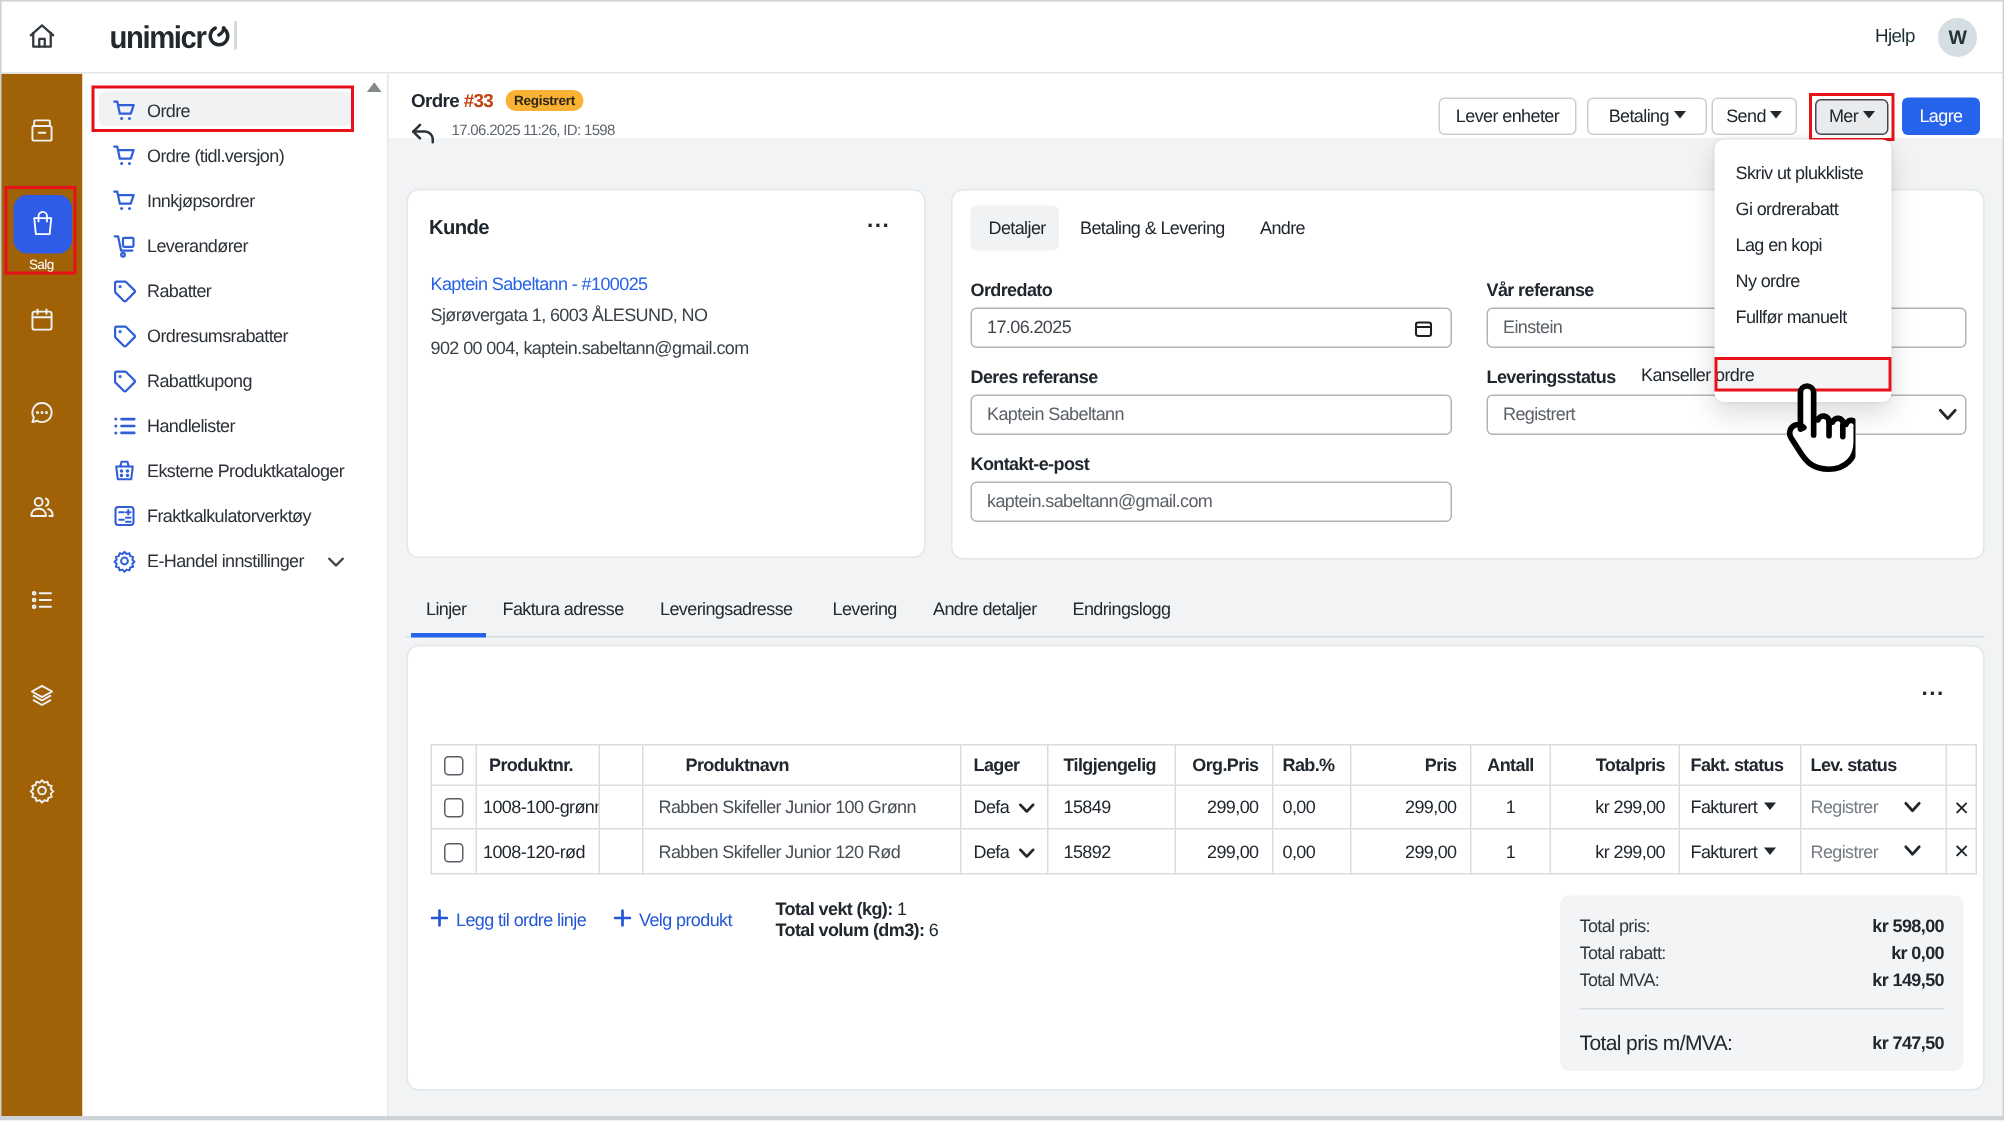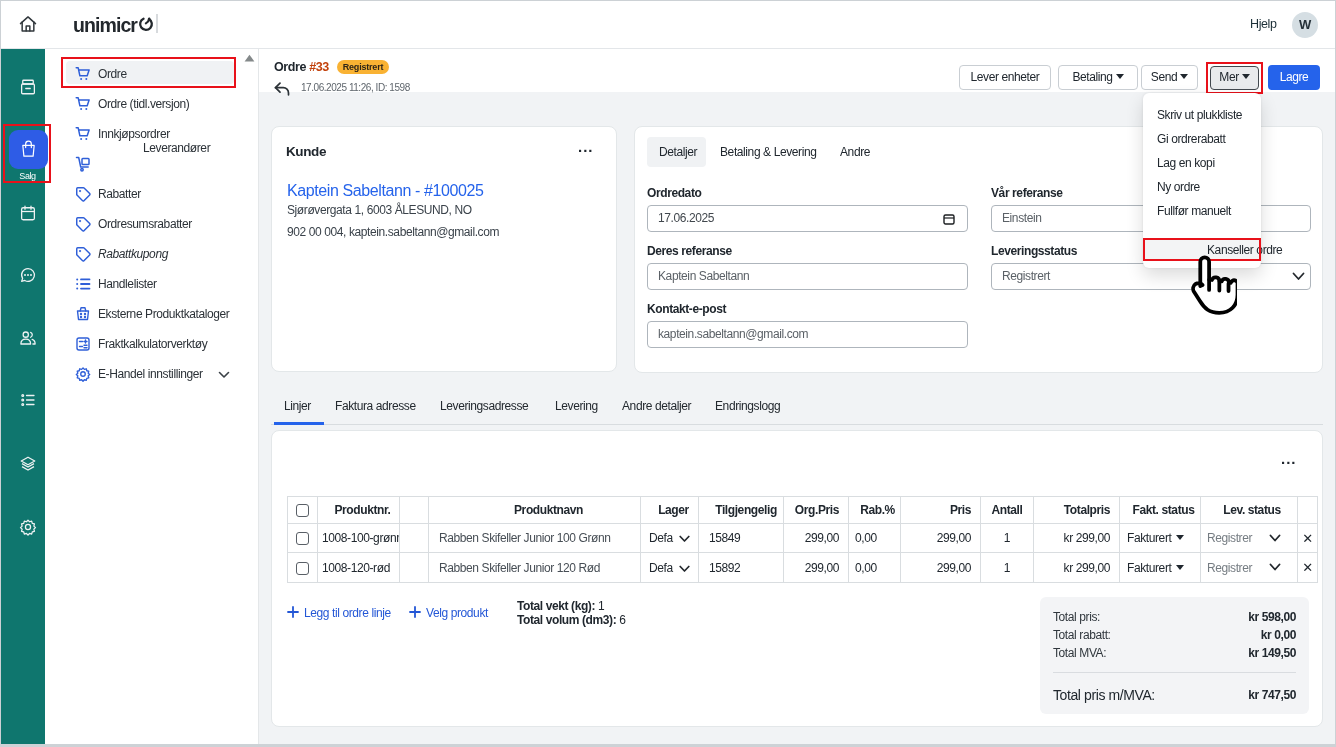--- a/index.html
+++ b/index.html
@@ -1,20 +1,20 @@
 <!DOCTYPE html>
 <html><head><meta charset="utf-8">
 <style>
 *{margin:0;padding:0;box-sizing:border-box;}
 html,body{width:1336px;height:747px;font-family:"Liberation Sans",sans-serif;overflow:hidden;background:#fff;letter-spacing:-0.4px;}
 .abs{position:absolute;}
 body{position:relative;}
 .txt{white-space:nowrap;}
 .c{border:1px solid #d9dde0;padding:0 0 0 8px;white-space:nowrap;overflow:hidden;font-size:12px;}
-.hb{font-weight:bold;text-align:center;}
+.hb{font-weight:bold;}
 .r{text-align:right;padding-right:9px;}
 .ctr{text-align:center;padding-left:0;}
 .cc{text-align:center;padding:0;}
 .cb{display:inline-block;width:13px;height:13px;border:1.5px solid #595f66;border-radius:3px;vertical-align:middle;}
 .clip{color:#20272e;padding-left:4px;}
 .pn{color:#474e55;}
 .lev{color:#757c82;padding-left:6px;position:relative;}
 .x{text-align:center;padding:0;font-size:13px;}
 .car{display:inline-block;vertical-align:2px;width:0;height:0;border-left:4px solid transparent;border-right:4px solid transparent;border-top:5px solid #20272e;margin-left:2px;}
 </style>
@@ -32,21 +32,21 @@
     </svg>
   <svg class="abs" style="left:138px;top:16px" width="16" height="16" viewBox="0 0 20 20" fill="none" stroke="#23282d" stroke-width="2.9" stroke-linecap="round">
       <path d="M 6.9 3.4 A 7.3 7.3 0 1 0 13.65 3.7"></path>
       <path d="M 14.2 3.1 C 13.6 6.2 12.2 7.9 9.8 9.2" stroke-width="2.7"></path>
     </svg>
   <div class="abs" style="left:156px;top:14px;width:2px;height:19px;background:#d7dadd;"></div>
   <div class="abs txt" style="left:1250px;top:17px;font-size:12.5px;color:#1d3038;">Hjelp</div>
   <div class="abs" style="left:1292px;top:12px;width:26px;height:26px;border-radius:50%;background:#d5dee3;color:#253139;font-size:13px;font-weight:bold;text-align:center;line-height:26px;">W</div>
 </div>
 
-<div class="abs" style="left:0;top:49px;width:45px;height:695px;background:#0f766e;z-index:4;" id="rail">
+<div class="abs" style="left:0;top:49px;width:55px;height:695px;background:#a16207;z-index:4;" id="rail">
 
   <svg class="abs" style="left:19px;top:29px" width="18" height="18" viewBox="0 0 24 24" fill="none" stroke="#eef2f3" stroke-width="1.7" stroke-linejoin="round">
       <rect x="5" y="3" width="14" height="5" rx="1"></rect>
       <rect x="3.5" y="8" width="17" height="13" rx="1.5"></rect>
       <path d="M9 14h6" stroke-linecap="round"></path>
     </svg>
 
   <div class="abs" style="left:3px;top:75px;width:48px;height:59px;border:2px solid #e8111a;"></div>
   <div class="abs" style="left:9px;top:81px;width:39px;height:39px;background:#2e5ce6;border-radius:9px;"></div>
   <svg class="abs" style="left:20px;top:90px" width="17" height="20" viewBox="0 0 24 26" fill="none" stroke="#fff" stroke-width="1.7" stroke-linejoin="round">
@@ -95,24 +95,24 @@
 
 <div class="abs" style="left:55px;top:49px;width:204px;height:695px;background:#fff;border-right:1px solid #e4e7e9;z-index:4;font-size:12px;color:#2b3137;" id="sidebar">
   <svg class="abs" style="left:189px;top:5px" width="11" height="8" viewBox="0 0 11 8">
       <path d="M5.5 0.8 10.4 7.4 H0.6z" fill="#84898a"></path>
     </svg>
   <div class="abs" style="left:11px;top:12px;width:168px;height:23px;background:#f0f2f4;border-radius:4px;"></div>
   <div class="abs" style="left:6px;top:8px;width:175px;height:31px;border:2px solid #e8111a;"></div>
   <div id="mi0" class="abs txt" style="left:43px;top:18px;">Ordre</div>
   <div id="mi1" class="abs txt" style="left:43px;top:48px;">Ordre (tidl.versjon)</div>
   <div id="mi2" class="abs txt" style="left:43px;top:78px;">Innkjøpsordrer</div>
-  <div id="mi3" class="abs txt" style="left:43px;top:92px;margin-left:45px;">Leverandører</div>
+  <div id="mi3" class="abs txt" style="left:43px;top:108px;">Leverandører</div>
   <div id="mi4" class="abs txt" style="left:43px;top:138px;">Rabatter</div>
   <div id="mi5" class="abs txt" style="left:43px;top:168px;">Ordresumsrabatter</div>
-  <div id="mi6" class="abs txt" style="left:43px;top:198px;font-style:italic;">Rabattkupong</div>
+  <div id="mi6" class="abs txt" style="left:43px;top:198px;">Rabattkupong</div>
   <div id="mi7" class="abs txt" style="left:43px;top:228px;">Handlelister</div>
   <div id="mi8" class="abs txt" style="left:43px;top:258px;">Eksterne Produktkataloger</div>
   <div id="mi9" class="abs txt" style="left:43px;top:288px;">Fraktkalkulatorverktøy</div>
   <div id="mi10" class="abs txt" style="left:43px;top:318px;">E-Handel innstillinger</div>
 
   <svg class="abs" style="left:20px;top:17px" width="16" height="16" viewBox="0 0 16 16" fill="none" stroke="#2f5fd8" stroke-width="1.5" stroke-linecap="round" stroke-linejoin="round">
       <path d="M1.2 1.8h2l1.7 8h7.3l1.9-5.8H4.4"></path>
       <circle cx="6.1" cy="13" r="1" fill="#2f5fd8" stroke="none"></circle>
       <circle cx="11.3" cy="13" r="1" fill="#2f5fd8" stroke="none"></circle>
     </svg>
@@ -190,21 +190,21 @@
 <div class="abs txt" style="left:1141px;top:65px;width:57px;height:25px;background:#fff;border:1px solid #c9ced3;border-radius:4px;text-align:center;line-height:23px;font-size:12px;color:#20272e;z-index:6;">Send <span style="display:inline-block;vertical-align:2px;width:0;height:0;border-left:4px solid transparent;border-right:4px solid transparent;border-top:5px solid #20272e;"></span></div>
 <div class="abs" style="left:1206px;top:62px;width:57px;height:32px;border:2px solid #e8111a;z-index:6;"></div>
 <div class="abs txt" style="left:1210px;top:66px;width:49px;height:24px;background:#e9ebed;border:1.5px solid #42484e;border-radius:4px;text-align:center;line-height:21px;font-size:12px;color:#20272e;z-index:6;">Mer <span style="display:inline-block;vertical-align:2px;width:0;height:0;border-left:4px solid transparent;border-right:4px solid transparent;border-top:5px solid #20272e;"></span></div>
 <div class="abs txt" style="left:1268px;top:65px;width:52px;height:25px;background:#2563eb;border-radius:4px;text-align:center;line-height:25px;font-size:12px;color:#fff;z-index:6;">Lagre</div>
 
 <div class="abs" style="left:259px;top:92px;width:1077px;height:652px;background:#f1f3f5;" id="main"></div>
 
 <div class="abs" style="left:271px;top:126px;width:346px;height:246px;background:#fff;border:1px solid #e3e7e9;border-radius:8px;z-index:6;"></div>
 <div class="abs txt" style="left:286px;top:144px;font-size:13.5px;font-weight:bold;color:#20272e;z-index:7;">Kunde</div>
 <div class="abs txt" style="left:578px;top:138px;font-size:15px;font-weight:bold;color:#20272e;letter-spacing:1px;z-index:7;">...</div>
-<div class="abs txt" style="left:287px;top:182px;font-size:16px;color:#2563eb;z-index:7;">Kaptein Sabeltann - #100025</div>
+<div class="abs txt" style="left:287px;top:182px;font-size:12px;color:#2563eb;z-index:7;">Kaptein Sabeltann - #100025</div>
 <div class="abs txt" style="left:287px;top:203px;font-size:12px;color:#3a424a;z-index:7;">Sjørøvergata 1, 6003 ÅLESUND, NO</div>
 <div class="abs txt" style="left:287px;top:225px;font-size:12px;color:#3a424a;z-index:7;">902 00 004, kaptein.sabeltann@gmail.com</div>
 
 <div class="abs" style="left:634px;top:126px;width:689px;height:247px;background:#fff;border:1px solid #e3e7e9;border-radius:8px;z-index:6;"></div>
 <div class="abs" style="left:647px;top:137px;width:59px;height:30px;background:#f0f2f4;border-radius:4px;z-index:7;"></div>
 <div class="abs txt" style="left:659px;top:145px;font-size:12px;color:#20272e;z-index:8;">Detaljer</div>
 <div class="abs txt" style="left:720px;top:145px;font-size:12px;color:#20272e;z-index:7;">Betaling &amp; Levering</div>
 <div class="abs txt" style="left:840px;top:145px;font-size:12px;color:#20272e;z-index:7;">Andre</div>
 <div class="abs txt" style="left:647px;top:186px;font-size:12px;font-weight:bold;color:#20272e;z-index:7;">Ordredato</div>
 <div class="abs" style="left:647px;top:205px;width:321px;height:27px;background:#fff;border:1px solid #aeb5bc;border-radius:4px;z-index:7;"></div>
@@ -341,20 +341,20 @@
 <div class="abs txt" style="right:40px;top:688px;font-size:12px;font-weight:bold;color:#20272e;z-index:8;">kr 747,50</div>
 
 <div class="abs" style="left:1143px;top:93px;width:118px;height:175px;background:#fff;border-radius:6px;box-shadow:0 8px 18px rgba(0,0,0,0.14),0 0 3px rgba(0,0,0,0.08);z-index:20;"></div>
 <div class="abs txt" style="left:1157px;top:108px;font-size:12px;color:#20272e;z-index:21;">Skriv ut plukkliste</div>
 <div class="abs txt" style="left:1157px;top:132px;font-size:12px;color:#20272e;z-index:21;">Gi ordrerabatt</div>
 <div class="abs txt" style="left:1157px;top:156px;font-size:12px;color:#20272e;z-index:21;">Lag en kopi</div>
 <div class="abs txt" style="left:1157px;top:180px;font-size:12px;color:#20272e;z-index:21;">Ny ordre</div>
 <div class="abs txt" style="left:1157px;top:204px;font-size:12px;color:#20272e;z-index:21;">Fullfør manuelt</div>
 <div class="abs" style="left:1145px;top:240px;width:114px;height:19px;background:#f3f4f5;z-index:20;"></div>
 <div class="abs" style="left:1143px;top:238px;width:118px;height:23px;border:2px solid #e8111a;z-index:22;"></div>
-<div class="abs txt" style="left:1207px;top:243px;font-size:12px;color:#20272e;z-index:21;">Kanseller ordre</div>
+<div class="abs txt" style="left:1094px;top:243px;font-size:12px;color:#20272e;z-index:21;">Kanseller ordre</div>
 
 <svg class="abs" style="left:1183px;top:254px;z-index:30;" width="54" height="68" viewBox="0 0 30 37.8">
     <path d="M9.6 17.8 V4.3 a2.45 2.45 0 0 1 4.9 0 v9.9 l1.6 0.25 a2.1 2.1 0 0 1 4.1 0.6 l1.3 0.2 a2.05 2.05 0 0 1 4 0.7 l1 0.15 a1.95 1.95 0 0 1 3.8 0.9 v5.6 c0 5.9-3.9 10.1-10.2 10.1 -5.4 0-8.1-2.3-10.8-6.7 l-3.2-5 c-0.9-1.5-0.5-3.4 0.95-4.35 1.25-0.8 2.9-0.5 3.8 0.6 z" fill="#fff" stroke="#000" stroke-width="2.1" stroke-linejoin="round"></path>
     <path d="M14.5 14.4 V20 M20.2 15.3 V20.3 M25.3 16.4 V20.6" stroke="#000" stroke-width="2.1" stroke-linecap="round" fill="none"></path>
   </svg>
 
 <div class="abs" style="left:0;top:0;width:1336px;height:747px;border:1px solid #ccd1d5;border-bottom:3px solid #cdd2d6;z-index:90;pointer-events:none;"></div>
 
 </body></html>

